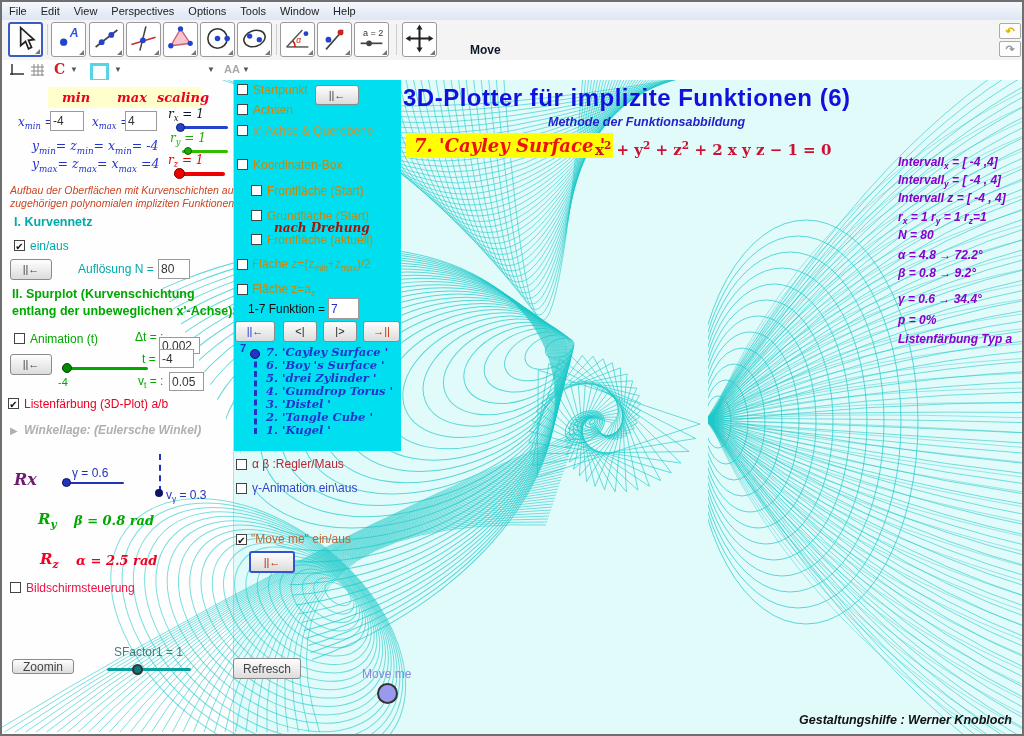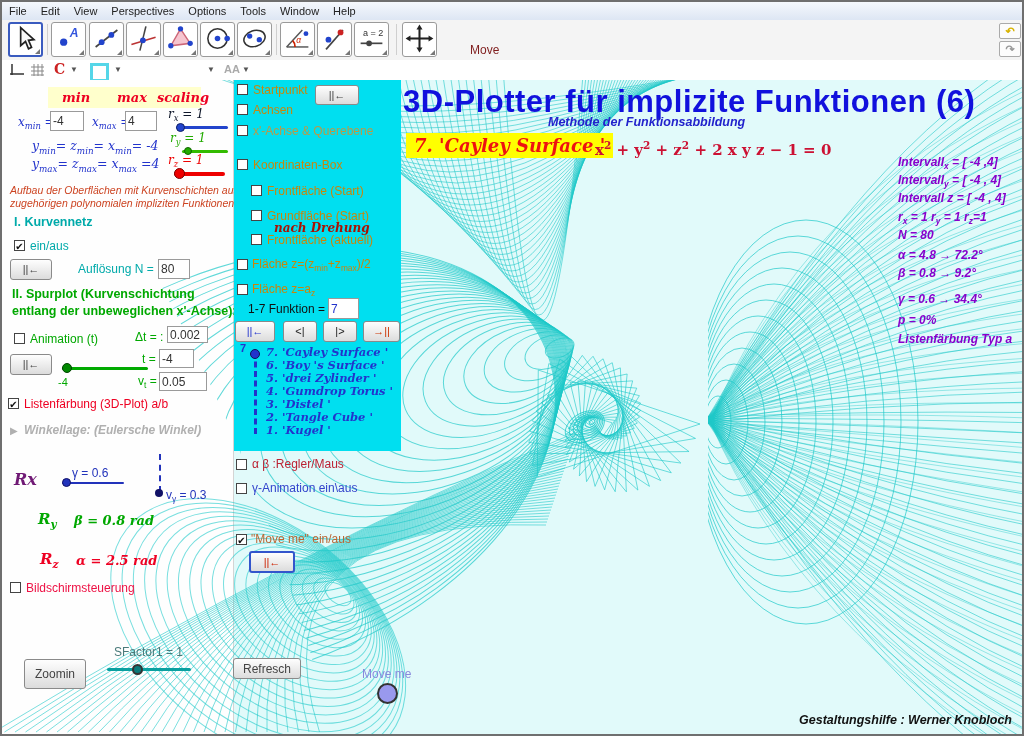--- a/index.html
+++ b/index.html
@@ -12,21 +12,21 @@
   #menubar{left:0;top:0;width:100%;height:18px;background:linear-gradient(#f5f8fd,#dde6f4);
            border-bottom:1px solid #bcc7da;font-size:11px;color:#222;display:flex;align-items:center;}
   .menu-item{padding:1px 7px;cursor:default;}
   #toolbar{left:0;top:18px;width:100%;height:40px;background:#f4f4f4;border-bottom:1px solid #c9c9c9;}
   .tool{position:absolute;top:2px;width:35px;height:35px;background:#fff;border:1px solid #9a9a9a;
         border-radius:3px;padding:0;}
   .tool.sel{border:2px solid #3a5bbf;}
   .tool::after{content:"";position:absolute;right:1px;bottom:1px;border-left:5px solid transparent;
         border-bottom:5px solid #777;}
   .tsep{position:absolute;top:4px;width:1px;height:31px;background:#cfcfcf;}
-  #caption-title{left:468px;top:23px;font-size:12px;font-weight:normal;color:#7f1d1d;}
+  #caption-title{left:468px;top:23px;font-size:12px;font-weight:bold;color:#0f172a;}
   #caption-sub{left:468px;top:39px;font-size:12px;color:#222;}
   .mini-btn{position:absolute;width:22px;height:16px;background:#fcfcfc;border:1px solid #aaa;
         border-radius:2px;font-size:11px;line-height:13px;text-align:center;padding:0;}
   #stylebar{left:0;top:58px;width:100%;height:20px;background:#fff;border-bottom:1px solid #d9d9d9;}
   .caret{font-size:8px;color:#555;}
 
   
   #canvas-bg{left:231px;top:78px;width:791px;height:654px;background:var(--canvas_bg);}
   #left-panel{left:0;top:78px;width:231px;height:654px;background:#fefefe;border-right:1px solid #d4d4d4;}
   #art{left:0;top:78px;width:1024px;height:658px;pointer-events:none;}
@@ -44,21 +44,21 @@
   .serif-i{font-family:"DejaVu Serif",serif;font-style:italic;}
   .yellowbar{background:#ffffcc;}
   .teal{color:var(--teal);} .green{color:var(--green);} .red{color:var(--red);}
   .blue{color:var(--blue);}
 
   #cyan-panel{left:232px;top:78px;width:167px;height:371px;background:var(--panel_cyan);}
   .cp-label{position:absolute;font-size:12px;color:var(--orange);text-align:center;}
   .fn-item{font-family:"DejaVu Serif",serif;font-style:italic;font-weight:bold;
            font-size:11.5px;color:#2233cc;}
 
-  #title{font-size:31px;font-weight:bold;color:var(--title_blue);letter-spacing:0.5px;white-space:nowrap;text-align:right;}
+  #title{font-size:24px;font-weight:bold;color:var(--title_blue);letter-spacing:0.5px;white-space:nowrap;text-align:right;}
   #subtitle{font-size:12.5px;font-weight:bold;font-style:italic;color:#2222cc;}
   #badge{background:var(--badge_bg);font-family:"DejaVu Serif",serif;font-style:italic;
          font-weight:bold;font-size:18px;color:#ee1111;padding:2px 8px;white-space:nowrap;}
   #formula{font-family:"DejaVu Serif",serif;font-weight:bold;font-size:15px;color:var(--formula_red);white-space:nowrap;}
   .info-line{position:absolute;left:896px;font-size:12px;font-weight:bold;font-style:italic;
          color:var(--info_purple);white-space:nowrap;}
   .credit{position:absolute;font-weight:bold;font-style:italic;color:#111;white-space:nowrap;}
 </style>
 </head>
 <body>
@@ -519,29 +519,29 @@
   <button class="btn" style="left:8px;top:257px;width:42px;height:21px">||←</button>
   <span class="abs teal" style="left:76px;top:260px;font-size:12px">Auflösung N = :</span>
   <input class="inp" style="left: 156px; top: 257px; width: 32px; height: 20px;" value="80">
 
   <span class="abs green" style="left:10px;top:285px;font-size:12.5px;font-weight:bold">II. Spurplot (Kurvenschichtung</span>
   <span class="abs green" style="left:10px;top:302px;font-size:12.5px;font-weight:bold">entlang der unbeweglichen x'-Achse):</span>
 
   <span class="cb abs" style="left:12px;top:331px"></span>
   <span class="abs green" style="left:28px;top:330px;font-size:12px">Animation (t)</span>
   <span class="abs green" style="left:133px;top:328px;font-size:12px">Δt = :</span>
-  <input class="inp" style="left: 157px; top: 324px; width: 41px; height: 17px; margin-left: 8px;" value="0.002">
+  <input class="inp" style="left: 157px; top: 335px; width: 41px; height: 17px;" value="0.002">
   <button class="btn" style="left:8px;top:352px;width:42px;height:21px">||←</button>
   <span class="abs green" style="left:140px;top:350px;font-size:12px">t = :</span>
   <input class="inp" style="left: 157px; top: 347px; width: 35px; height: 19px;" value="-4">
   <div class="hline" style="left:60px;top:365px;width:86px;height:3px;background:#00aa00"></div>
   <div class="knob" style="left:60px;top:361px;width:10px;height:10px;background:#008800;border:1px solid #004400"></div>
   <span class="abs green" style="left:56px;top:374px;font-size:11px">-4</span>
   <span class="abs green" style="left:136px;top:372px;font-size:12px">v<sub>t</sub> = :</span>
-  <input class="inp" style="left: 157px; top: 370px; width: 48px; height: 19px;" value="0.05">
+  <input class="inp" style="left: 167px; top: 370px; width: 35px; height: 19px;" value="0.05">
 
   <span class="cb abs checked" style="left:6px;top:396px"></span>
   <span class="abs red" style="left:22px;top:395px;font-size:12px">Listenfärbung (3D-Plot)  a/b</span>
 
   <span class="abs" style="left:8px;top:423px;font-size:10px;color:#b0b0b0">▶</span>
   <span class="abs" style="left:22px;top:421px;font-size:12px;font-weight:bold;font-style:italic;color:#b0b0b0">Winkellage: (Eulersche Winkel)</span>
 
   <span class="abs serif-i" style="left:12px;top:468px;font-size:16px;font-weight:bold;color:#701a75">Rx</span>
   <span class="abs" style="left:70px;top:464px;font-size:12px;color:#2233bb">γ = 0.6</span>
   <div class="hline" style="left:60px;top:480px;width:62px;height:2px;background:#2233bb"></div>
@@ -551,21 +551,21 @@
   <span class="abs" style="left:164px;top:486px;font-size:12px;color:#2233bb">v<sub>γ</sub> = 0.3</span>
 
   <span class="abs serif-i green" style="left:36px;top:508px;font-size:15px;font-weight:bold">R<sub>y</sub></span>
   <span class="abs serif-i green" style="left:72px;top:511px;font-size:13px;font-weight:bold">β = 0.8 rad</span>
   <span class="abs serif-i red" style="left:38px;top:548px;font-size:15px;font-weight:bold">R<sub>z</sub></span>
   <span class="abs serif-i red" style="left:74px;top:551px;font-size:13px;font-weight:bold">α = 2.5 rad</span>
 
   <span class="cb abs" style="left:8px;top:580px"></span>
   <span class="abs" style="left:24px;top:579px;font-size:12px;color:#ee1144">Bildschirmsteuerung</span>
 
-  <button class="btn" style="left:22px;top:657px;width:62px;height:30px;font-size:12px">Zoomin</button>
+  <button class="btn" style="left:10px;top:657px;width:62px;height:15px;font-size:12px">Zoomin</button>
   <span class="abs" style="left:112px;top:643px;font-size:12px;color:#4a7a7a">SFactor1 = 1</span>
   <div class="hline" style="left:105px;top:666px;width:84px;height:3px;background:#0aa0a0"></div>
   <div class="knob" style="left:130px;top:662px;width:11px;height:11px;background:#0a7a7a;border:2px solid #333"></div>
   <button class="btn" style="left:231px;top:656px;width:68px;height:21px;font-size:12px">Refresch</button>
 
   <div id="cyan-panel" class="abs"></div>
   <button class="btn" style="left:313px;top:83px;width:44px;height:20px">||←</button>
   <span class="cb abs" style="left:235px;top:82px"></span>
   <span class="cp-label" style="left:251px;top:81px">Startpunkt</span>
   <span class="cb abs" style="left:235px;top:102px"></span>

